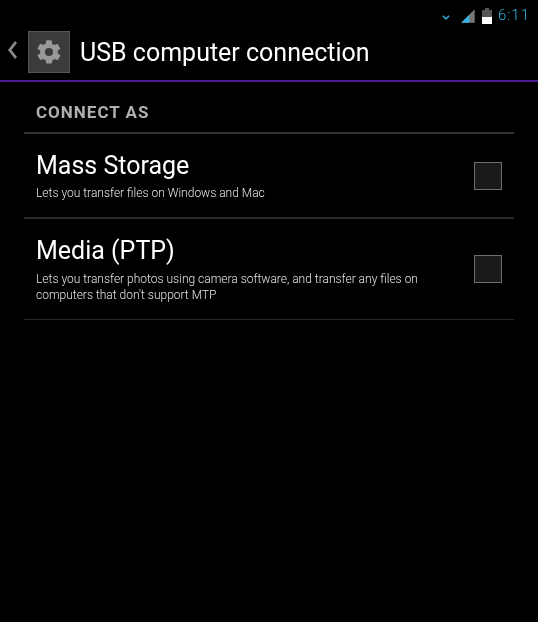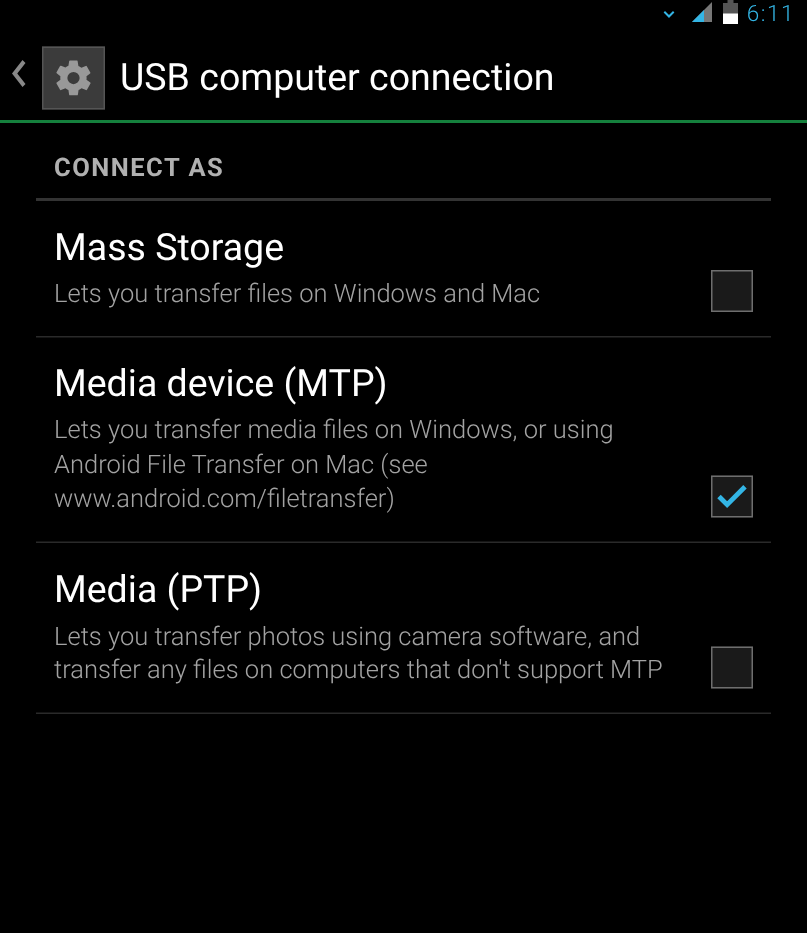--- a/index.html
+++ b/index.html
@@ -1,28 +1,28 @@
 <!DOCTYPE html>
 <html><head>
 <meta charset="utf-8">
 <style>
   html,body{margin:0;padding:0;background:#000;color:#fff;font-family:Roboto,"Helvetica Neue",Arial,sans-serif;font-weight:300;width:538px;height:622px;overflow:hidden}
-  .status-bar{height:24px;display:flex;justify-content:flex-end;align-items:flex-start;padding:0 8px;gap:6px;color:#a3e7ff}
+  .status-bar{height:24px;display:flex;justify-content:flex-end;align-items:flex-end;padding:0 8px;gap:6px;color:#a3e7ff}
   .status-icon{display:inline-flex;align-items:center}
   .status-time{font-size:15px;letter-spacing:1px;color:#33b5e5}
-  .header{display:flex;align-items:center;height:56px;padding:0 6px;border-bottom:2px solid #15803d;gap:10px}
+  .header{display:flex;align-items:center;height:56px;padding:0 6px;border-bottom:2px solid #4c1d95;gap:10px}
   .back-chev{color:#888;font-size:22px}
   .gear-wrap{width:40px;height:40px;background:#3b3b3b;display:flex;align-items:center;justify-content:center;border:1px solid #555}
   .page-title{font-size:25px;font-weight:400;color:#fff}
   .section-header{color:#b0b0b0;font-size:17px;letter-spacing:1px;padding:20px 36px 10px;font-weight:700}
   .section-divider{border:none;border-bottom:2px solid #333;margin:0 24px}
-  .row{display:flex;align-items:flex-end;padding:16px 24px 16px 36px}
+  .row{display:flex;align-items:center;padding:16px 24px 16px 36px}
   .row-text{flex:1;padding-right:20px}
   .row-title{font-size:25px;color:#fff;line-height:1.25;font-weight:400}
-  .row-sub{font-size:17px;color:#a3a3a3;line-height:1.35;margin-top:4px}
+  .row-sub{font-size:12px;color:#e5e5e5;line-height:1.35;margin-top:4px}
   .checkbox{width:26px;height:26px;border:1px solid #6e6e6e;background:#1a1a1a;display:flex;align-items:center;justify-content:center;flex:0 0 auto;margin-right:12px}
   .checkbox.checked svg{display:block}
   .checkbox svg{display:none}
   .thin-divider{border:none;border-bottom:1px solid #2a2a2a;margin:0 24px}
 </style>
 </head>
 <body>
 
 <div class="status-bar">
   <span class="status-icon">
@@ -68,31 +68,20 @@
     <div class="row-text">
       <div class="row-title">Mass Storage</div>
       <div class="row-sub">Lets you transfer files on Windows and Mac</div>
     </div>
     <div class="checkbox">
       
     </div>
   </div>
   <hr class="thin-divider">
 
-  <div class="row">
-    <div class="row-text">
-      <div class="row-title">Media device (MTP)</div>
-      <div class="row-sub">Lets you transfer media files on Windows, or using Android File Transfer on Mac (see www.android.com/filetransfer)</div>
-    </div>
-    <div class="checkbox checked">
-      <svg width="28" height="28" viewBox="0 0 24 24">
-          <path fill="none" stroke="#33b5e5" stroke-width="3" d="M4 12l5 5L20 6"></path>
-        </svg>
-    </div>
-  </div>
   <hr class="thin-divider">
 
   <div class="row">
     <div class="row-text">
       <div class="row-title">Media (PTP)</div>
       <div class="row-sub">Lets you transfer photos using camera software, and transfer any files on computers that don't support MTP</div>
     </div>
     <div class="checkbox">
       
     </div>

